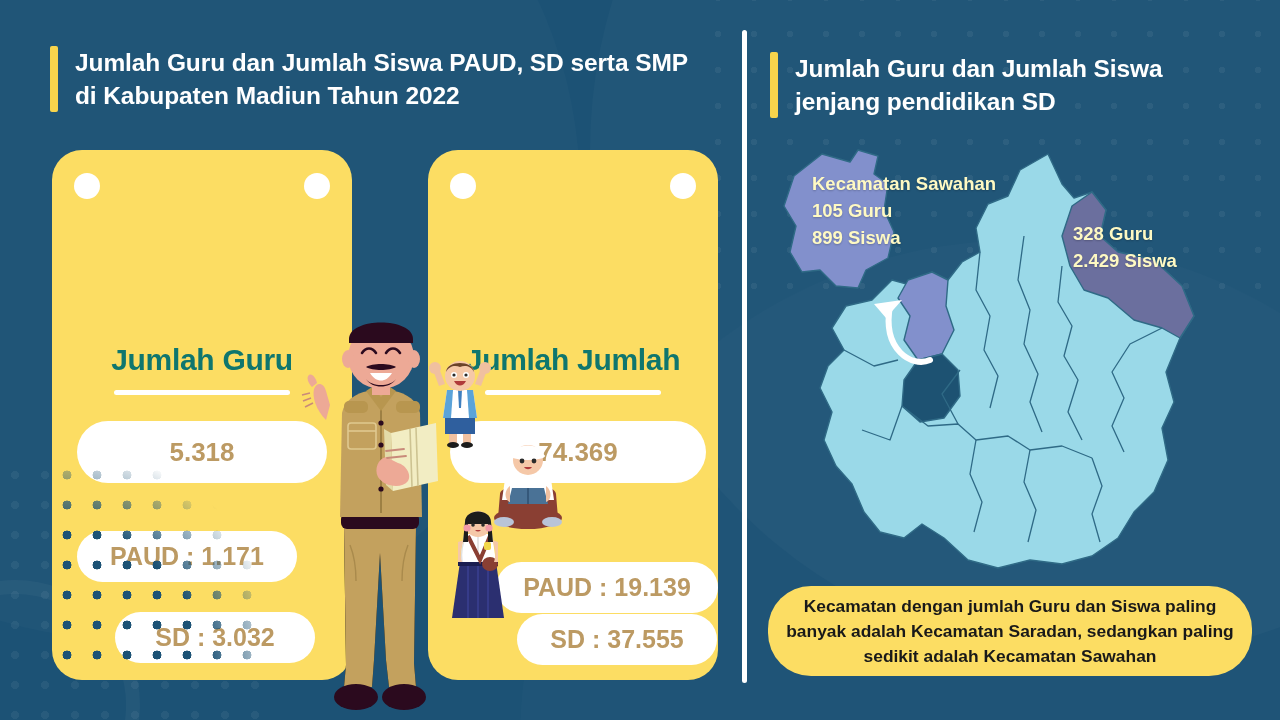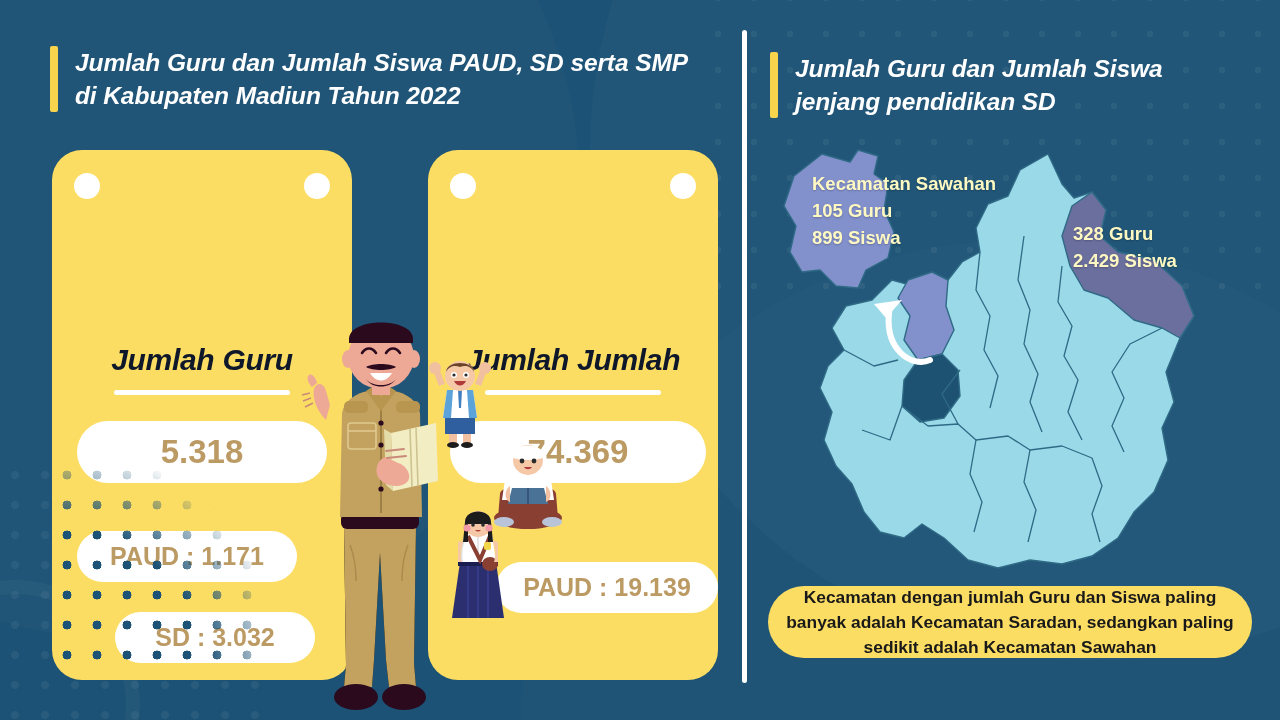--- a/index.html
+++ b/index.html
@@ -56,21 +56,20 @@
   .panel-header { position: absolute; display: flex; align-items: flex-start; }
   .hdr-bar {
     width: 8px; border-radius: 2px; background: #f7d44c; flex: none; margin-right: 17px;
   }
   .hdr-text {
     color: #ffffff;
     font-weight: bold;
     font-size: 24.5px;
     line-height: 33px;
     letter-spacing: -0.1px;
-    font-style: italic;
   }
   #header-left  { left: 50px;  top: 46px; width: 660px; }
   #header-left .hdr-bar  { height: 66px; }
   #header-right { left: 770px; top: 52px; width: 470px; }
   #header-right .hdr-bar { height: 66px; }
 
   
   #panel-divider {
     position: absolute; left: 742px; top: 30px; width: 5px; height: 653px;
     background: #ffffff; border-radius: 3px;
@@ -89,46 +88,45 @@
   .punch {
     position: absolute; width: 26px; height: 26px; border-radius: 50%;
     background: #ffffff; top: 23px;
   }
   .punch.left  { left: 22px; }
   .punch.right { right: 22px; }
 
   .card-title {
     position: absolute; left: 0; right: 0; top: 192px;
     text-align: center;
-    color: #0f172a;
+    color: #0f766e;
     font-weight: bold;
     font-size: 30px;
     letter-spacing: -0.3px;
-    font-style: italic;
   }
   #card-guru  .card-title { top: 193px; }
   #card-siswa .card-title { top: 193px; }
 
   .card-rule {
     position: absolute; height: 4.5px; background: #ffffff; border-radius: 3px;
     top: 240px;
   }
   #card-guru  .card-rule { left: 62px;  width: 176px; }
   #card-siswa .card-rule { left: 57px;  width: 176px; }
 
   .pill {
     position: absolute;
     background: #ffffff;
     border-radius: 40px;
     display: flex; align-items: center; justify-content: center;
     color: #bc9a63;
     font-weight: bold;
     white-space: nowrap;
   }
-  .pill.total { font-size: 33px; height: 62px; }
+  .pill.total { font-size: 26px; height: 62px; }
   .pill.level { font-size: 25px; height: 51px; }
 
   
   #guru-total { left: 25px;  top: 271px; width: 250px; }
   #guru-paud  { left: 25px;  top: 381px; width: 220px; }
   #guru-sd    { left: 63px;  top: 462px; width: 200px; }
 
   
   #siswa-total { left: 22px; top: 271px; width: 256px; }
   #siswa-paud  { left: 68px; top: 381px; width: 222px; margin-top: 31px; }
@@ -161,21 +159,21 @@
     font-size: 18.5px;
     line-height: 27px;
     text-shadow: 0 1px 2px rgba(0,0,0,0.22);
     white-space: nowrap;
   }
   #callout-sawahan { left: 812px; top: 170px; }
   #callout-saradan { left: 1073px; top: 220px; }
 
   
   #caption-box {
-    position: absolute; left: 768px; top: 586px; width: 484px; height: 72px;
+    position: absolute; left: 768px; top: 586px; width: 484px; height: 90px;
     background: #fcdd63;
     border-radius: 43px;
     display: flex; align-items: center; justify-content: center;
     text-align: center;
     padding: 0 18px;
   }
   #caption-text {
     color: #191919;
     font-weight: bold;
     font-size: 17.4px;
@@ -218,20 +216,21 @@
 </div>
 
 <div class="stat-card" id="card-siswa">
   <div class="punch left"></div>
   <div class="punch right"></div>
   <div class="card-title">Jumlah Jumlah</div>
   <div class="card-rule"></div>
 
   <div class="pill total" id="siswa-total">74.369</div>
   <div class="pill level" id="siswa-paud">PAUD : 19.139</div>
+  <div class="pill level" id="siswa-sd">SD : 37.555</div>
 
 </div>
 
 <svg id="teacher-illustration" viewBox="0 0 190 415">
 
   <path d="M40 115 C30 105 26 92 28 84 C31 76 38 78 40 86 L44 100 Z" fill="#eda996"></path>
   <path d="M26 82 C22 78 20 72 23 70 C26 68 30 73 31 78 Z" fill="#eda996"></path>
   <path d="M24 88 L16 90 M25 93 L17 96 M27 98 L19 102" stroke="#c98a7a" stroke-width="1.6" fill="none"></path>
 
   <path d="M58 222 L60 360 L58 382 L86 382 L88 355 L94 248 L100 355 L103 382 L130 382 L128 358 L130 222 Z" fill="#c7a濃"></path>

